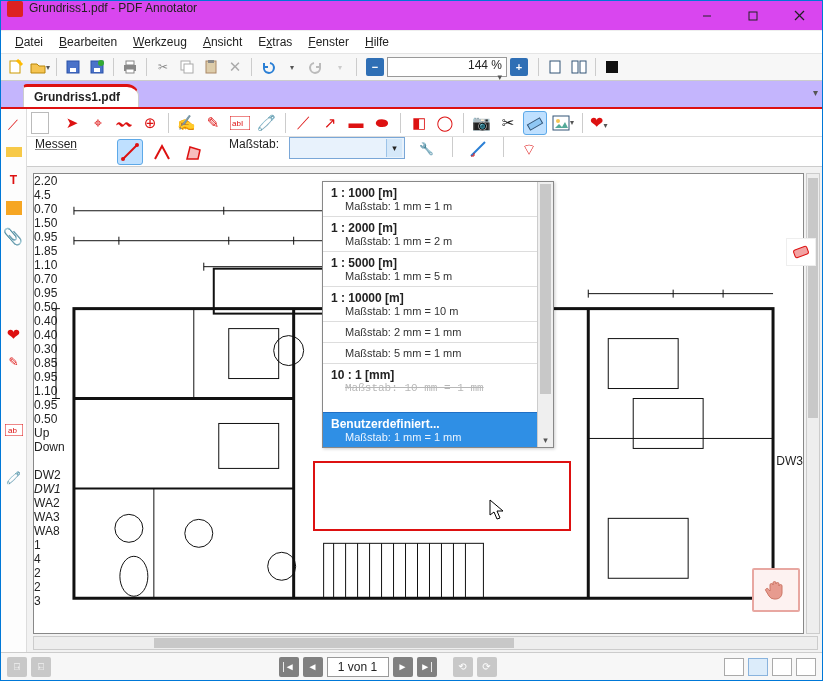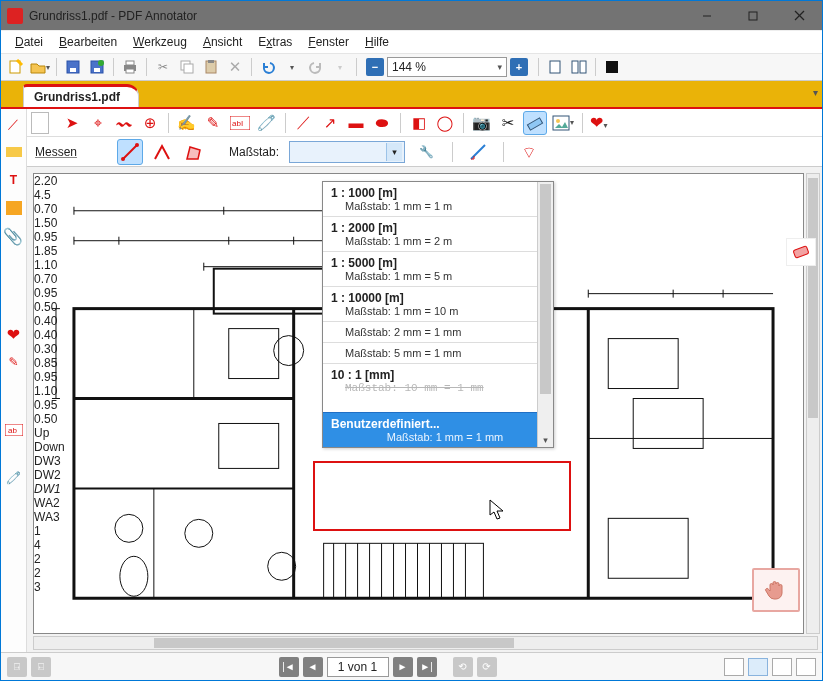--- a/index.html
+++ b/index.html
@@ -1,49 +1,49 @@
 <!DOCTYPE html>
 <html><head>
 <meta charset="utf-8">
 <style>
   * { box-sizing: border-box; }
   html, body { margin:0; padding:0; font-family: "Segoe UI", Tahoma, sans-serif; font-size:12px; color:#222; }
   .window { width:823px; height:681px; border:1px solid #0078d7; background:#fff; position:relative; display:flex; flex-direction:column; overflow:hidden; }
-  .titlebar { height:30px; background:#737373; display:flex; align-items:center; padding:0 0 0 6px; border-bottom:1px solid #eee; }
+  .titlebar { height:30px; background:#d946ef; display:flex; align-items:flex-start; padding:0 0 0 6px; border-bottom:1px solid #eee; }
   .titlebar .app-icon { width:16px; height:16px; background:#d22; border-radius:2px; margin-right:6px; position:relative; }
   .titlebar .title { flex:1; font-size:12px; }
   .win-btns { display:flex; }
   .win-btn { width:46px; height:29px; display:flex; align-items:center; justify-content:center; }
   .win-btn svg { stroke:#222; }
   .menubar { height:22px; display:flex; align-items:center; padding:0 8px; gap:4px; }
   .menubar span { padding:2px 6px; }
   .menubar span u { text-decoration:underline; }
   .toolbar-main { height:28px; border-top:1px solid #e5e5e5; border-bottom:1px solid #ccc; background:#f7f7f7; display:flex; align-items:center; padding:0 4px; gap:2px; }
   .tb-icon { width:22px; height:22px; display:flex; align-items:center; justify-content:center; border-radius:2px; }
   .tb-sep { width:1px; height:18px; background:#ccc; margin:0 3px; }
   .zoom-box { display:flex; align-items:center; gap:0; margin-left:4px; }
   .zoom-minus, .zoom-plus { width:18px; height:18px; background:#2f6fb5; color:#fff; display:flex; align-items:center; justify-content:center; font-weight:bold; border-radius:2px; font-size:11px;}
-  .zoom-input { width:120px; height:20px; border:1px solid #999; background:#fff; margin:0 3px; display:flex; align-items:center; padding:0 4px; justify-content:space-between;}
+  .zoom-input { width:120px; height:20px; border:1px solid #999; background:#fff; margin:0 3px; display:flex; align-items:flex-end; padding:0 4px; justify-content:space-between;flex-direction:column;}
   .zoom-input .chev { font-size:9px; color:#555;}
-  .tabstrip { height:28px; background:#eab308; display:flex; align-items:flex-end; padding:0 0 0 22px; border-bottom:2px solid #d11; position:relative;}
+  .tabstrip { height:28px; background:#c4b5fd; display:flex; align-items:flex-end; padding:0 0 0 22px; border-bottom:2px solid #d11; position:relative;}
   .tab { background:#fff; border:1px solid #ccc; border-bottom:none; border-top:3px solid #d11; padding:3px 18px 3px 10px; font-weight:bold; font-size:12px; border-radius:4px 12px 0 0; position:relative;}
   .tabstrip .chev-right { position:absolute; right:4px; top:6px; font-size:10px; color:#555;}
   .workarea { flex:1; display:flex; overflow:hidden; position:relative;}
   .leftstrip { width:26px; background:#fdfdfd; border-right:1px solid #ddd; display:flex; flex-direction:column; align-items:center; gap:10px; padding-top:6px;}
   .ls-icon { width:18px; height:18px; display:flex; align-items:center; justify-content:center; }
   .central { flex:1; display:flex; flex-direction:column; overflow:hidden; position:relative;}
   .tooltab-row1 { height:28px; border-bottom:1px solid #ddd; display:flex; align-items:center; padding:0 4px; gap:4px; }
   .empty-doc { width:18px; height:22px; border:1px solid #bbb; margin-right:8px;}
   .red-icon { color:#d11; font-size:15px; width:22px; text-align:center;}
   .blk-icon { color:#222; font-size:15px; width:22px; text-align:center;}
   .tool-sep { width:1px; height:20px; background:#ccc; margin:0 3px;}
   .tool-btn { width:24px; height:24px; display:flex; align-items:center; justify-content:center; border-radius:3px;}
   .tool-btn.sel { background:#bfe0ff; border:1px solid #5da9e8;}
   .heart { color:#d11; font-size:16px;}
-  .tooltab-row2 { height:30px; border-bottom:1px solid #ccc; display:flex; align-items:center; padding:0 8px; gap:10px; }
+  .tooltab-row2 { height:30px; border-bottom:1px solid #ccc; display:flex; padding:0 8px; gap:10px; }
   .row2-label { margin-right:30px; text-decoration:underline; text-decoration-color:#888;}
   .row2-icons { display:flex; gap:6px; align-items:center;}
   .row2-icons .tool-btn { width:26px; height:26px;}
   .scale-label { margin-left:12px;}
   .scale-combo { width:116px; height:22px; border:1px solid #7aa7d7; background:#e8f2fc; display:flex; align-items:center; justify-content:flex-end; padding-right:2px;}
   .scale-combo .chev { width:16px; height:18px; background:#d5e8f9; display:flex; align-items:center; justify-content:center; font-size:9px; border-left:1px solid #9cc3e8;}
   .canvas-wrap { flex:1; position:relative; overflow:hidden; background:#f2f2f2;}
   .canvas { position:absolute; left:6px; top:6px; right:18px; bottom:18px; background:#fff; border:1px solid #888; overflow:hidden;}
   .fp { position:absolute; inset:0; }
   .hscroll { position:absolute; left:6px; right:4px; bottom:2px; height:14px; background:#eee; border:1px solid #ccc;}
@@ -52,21 +52,21 @@
   .vscroll .thumb { position:absolute; top:4px; height:240px; left:1px; right:1px; background:#c8c8c8;}
   .dropdown { position:absolute; left:321px; top:180px; width:232px; background:#fff; border:1px solid #888; z-index:30; box-shadow:1px 1px 3px rgba(0,0,0,0.2);}
   .dd-scroll { position:absolute; right:0; top:0; bottom:0; width:16px; background:#efefef; border-left:1px solid #ccc;}
   .dd-scroll .dd-thumb { position:absolute; left:2px; right:2px; top:2px; height:210px; background:#c8c8c8;}
   .dd-scroll .dd-chev { position:absolute; left:0; right:0; bottom:2px; text-align:center; font-size:9px; color:#555;}
   .dd-item { padding:4px 8px 2px 8px; border-bottom:1px solid #ddd; }
   .dd-item .t1 { font-weight:bold; font-size:12px;}
   .dd-item .t2 { font-size:11px; color:#333; padding-left:14px; padding-bottom:2px;}
   .dd-item.custom-sel { background:#2f8fe5; color:#fff; border-top:1px solid #1f6fc5;}
   .dd-item.custom-sel .t1 { color:#fff; font-weight:bold;}
-  .dd-item.custom-sel .t2 { color:#eaf4ff;text-align:center;}
+  .dd-item.custom-sel .t2 { color:#eaf4ff;}
   .dd-item.last-vis .t2 { color:#888;}
   .redframe { position:absolute; border:2px solid #d11; pointer-events:none; z-index:31;}
   .cursor-img { position:absolute; z-index:40; left:488px; top:498px; }
   .statusbar { height:28px; border-top:1px solid #ccc; background:#f7f7f7; display:flex; align-items:center; padding:0 6px; justify-content:space-between;}
   .pager { display:flex; align-items:center; gap:4px; margin:0 auto;}
   .pg-btn { width:20px; height:20px; background:#808080; color:#fff; display:flex; align-items:center; justify-content:center; font-size:10px; border-radius:2px;}
   .pg-btn.dis { background:#c8c8c8;}
   .pg-input { width:62px; height:20px; border:1px solid #999; display:flex; align-items:center; justify-content:center; background:#fff;}
   .view-btns { display:flex; gap:4px;}
   .vb { width:20px; height:18px; border:1px solid #89b3dd; background:#dcecfa; }
@@ -408,25 +408,26 @@
           <div class="dim" style="left:710px; top:154px;">0.40</div>
           <div class="dim" style="left:42px; top:232px;">0.40</div>
           <div class="dim" style="left:168px; top:352px;">0.30</div>
           <div class="dim" style="left:218px; top:390px;">0.85</div>
           <div class="dim" style="left:370px; top:344px;">0.95</div>
           <div class="dim" style="left:460px; top:386px;">1.10</div>
           <div class="dim" style="left:650px; top:326px;">0.95</div>
           <div class="dim" style="left:710px; top:326px;">0.50</div>
           <div class="dim" style="left:330px; top:360px;">Up</div>
           <div class="dim" style="left:302px; top:344px;">Down</div>
-          <div class="dim" style="left:243px; top:155px;">DW3</div>
+          <div class="dim" style="left:243px; top:155px;text-align:right;">DW3</div>
           <div class="dim" style="left:153px; top:338px;">DW2</div>
           <div class="dim" style="left:238px; top:372px;font-style:italic;">DW1</div>
           <div class="dim" style="left:100px; top:218px;">WA2</div>
           <div class="dim" style="left:68px;  top:338px;">WA3</div>
+          <div class="dim" style="left:652px; top:220px;">WA8</div>
           <div class="dim" style="left:52px; top:384px;">1</div>
           <div class="dim" style="left:92px; top:150px;">4</div>
           <div class="dim" style="left:620px; top:148px;">2</div>
           <div class="dim" style="left:410px; top:386px;">2</div>
           <div class="dim" style="left:200px; top:300px;">3</div>
         </div>
 
         <div class="vscroll">
             <div class="thumb"></div>
           </div>

